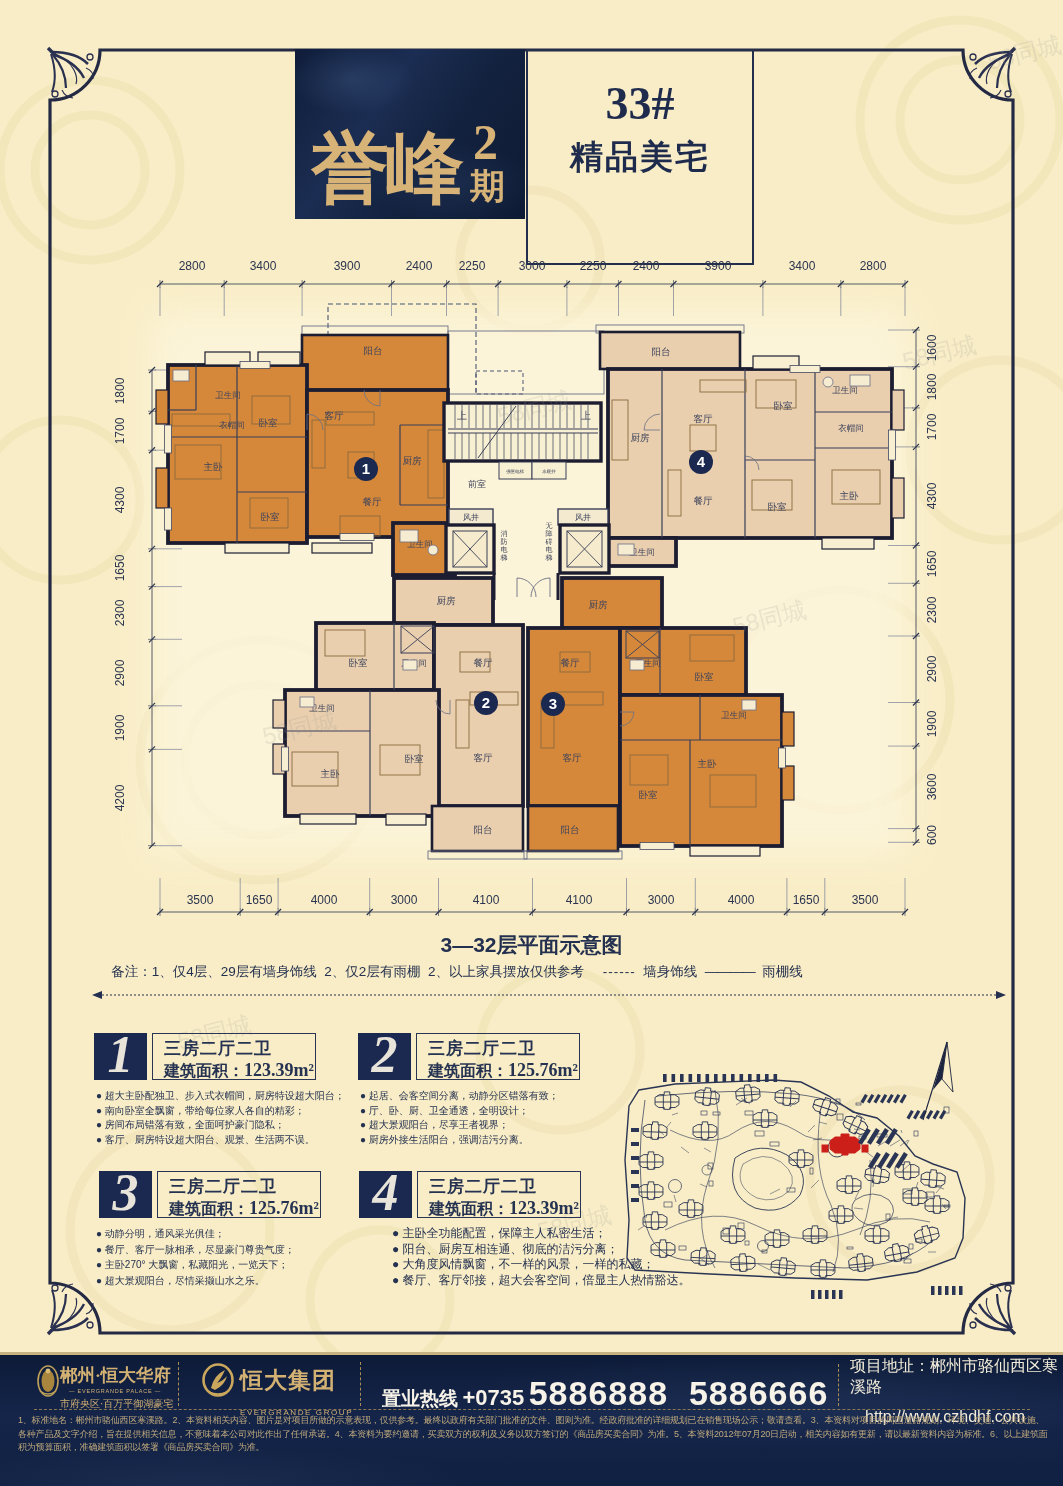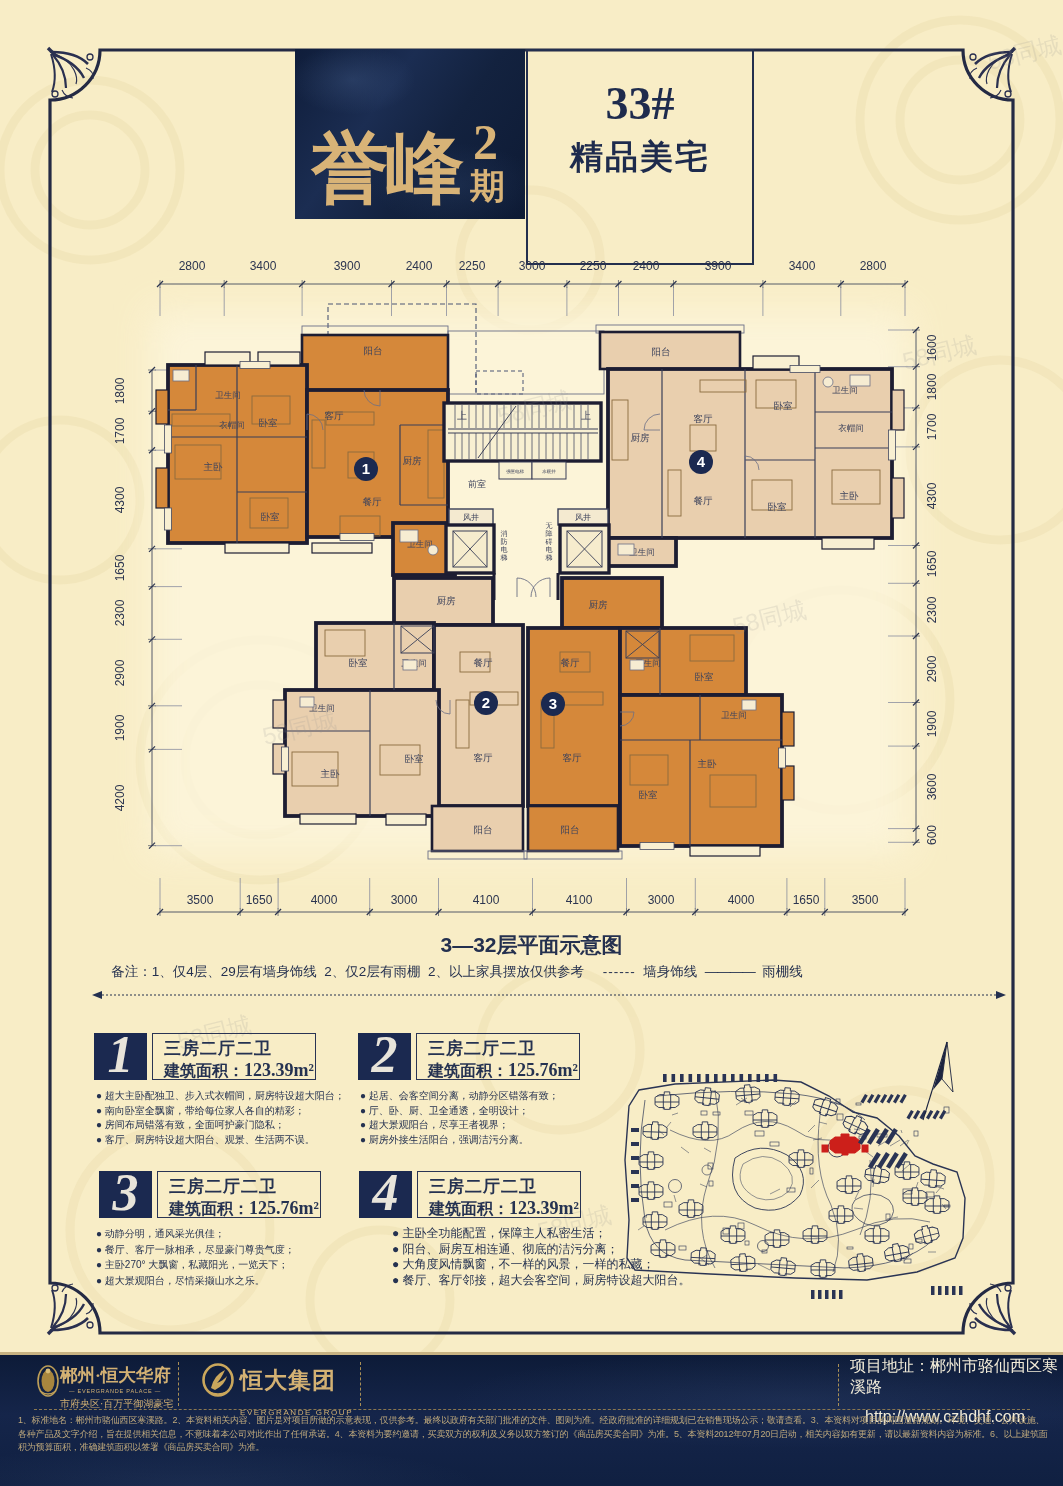--- a/index.html
+++ b/index.html
@@ -749,21 +749,21 @@
 
   <div class="abs" style="left:417px;top:1171px;width:164px;height:47px;border:1.6px solid #2a3454;box-sizing:border-box;color:#253251;font-family:'Liberation Serif',serif;font-weight:bold;padding:3px 0 0 11px;">
     <div style="font-size:17px;letter-spacing:1px;">三房二厅二卫</div>
     <div style="font-size:16px;">建筑面积：<span style="font-size:18px;">123.39m²</span></div>
     </div>
 
   <div class="abs bl" style="left:360px;top:1226px;width:300px;color:#253251;font-size:12px;line-height:15.5px;margin-left:32px;">
     <div>● 主卧全功能配置，保障主人私密生活；</div>
     <div>● 阳台、厨房互相连通、彻底的洁污分离；</div>
     <div>● 大角度风情飘窗，不一样的风景，一样的私藏；</div>
-    <div>● 餐厅、客厅邻接，超大会客空间，厨房特设超大阳台。</div>
+    <div>● 餐厅、客厅邻接，超大会客空间，倍显主人热情豁达。</div>
     </div>
 </div>
 
 <svg class="abs" style="left:615px;top:1040px" width="380" height="310" viewBox="0 0 380 310">
 <g fill="none" stroke="#2a3454" stroke-width="1">
 
 <path d="M14 66 L10 120 L14 180 L12 218 L20 230 L95 234 L180 238 L252 240 L302 232 L340 218 L348 198 L350 158 L342 132 L318 124 L300 116 L284 96 L262 78 L238 72 L214 56 L186 42 L158 40 L60 44 L24 50 Z" stroke-width="1.4"></path>
 <path d="M30 60 Q20 120 30 180 Q36 215 70 220 L230 228 Q290 226 318 200" stroke-width="0.7"></path>
 <path d="M42 56 Q120 48 180 54 Q230 60 250 80" stroke-width="0.7"></path>
 <path d="M55 90 Q95 110 120 92 Q150 72 180 90 Q200 105 230 98" stroke-width="0.6"></path>
@@ -1140,20 +1140,25 @@
       <path d="M8 29 q9 4 18 0" stroke="#caa75c" stroke-width="1.6" fill="none"></path>
     </svg>
   </div>
   <div class="abs" style="left:240px;top:13px;color:#d3b173;">
     <div style="font-size:23px;font-weight:bold;white-space:nowrap;letter-spacing:1px;">恒大集团</div>
     <div style="font-size:8px;letter-spacing:1.6px;margin-top:12px;">EVERGRANDE GROUP</div>
   </div>
 
   <div class="abs" style="left:360px;top:10px;width:0;height:44px;border-left:1px dashed #a98f55;"></div>
 
+  <div class="abs" style="left:382px;top:22px;color:#f7f3e8;font-weight:bold;white-space:nowrap;">
+    <span style="font-size:19px;">置业热线</span>
+    <span style="font-size:22px;">+0735</span>
+    <span style="font-size:34px;letter-spacing:1px;">5886888&nbsp;&nbsp;5886666</span>
+  </div>
 
   <div class="abs" style="left:838px;top:12px;width:0;height:42px;border-left:1px dashed #a98f55;"></div>
 
   <div class="abs" style="left:850px;top:4px;color:#f2ecd9;font-size:16px;">
     <div>项目地址：郴州市骆仙西区寒溪路</div>
     <div style="margin-top:10px;padding-left:15px;">http://www.czhdhf.com</div>
   </div>
 
   <div class="abs" style="left:34px;top:57px;width:996px;height:0;border-top:1px dashed #8a7850;"></div>
 

